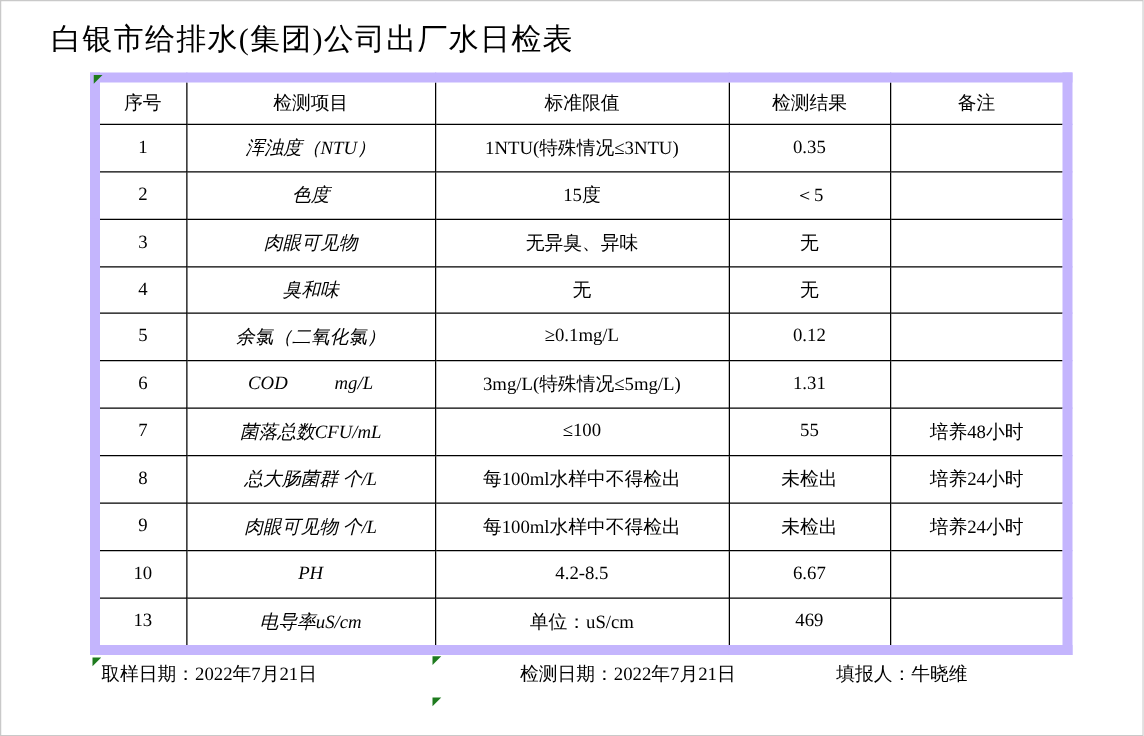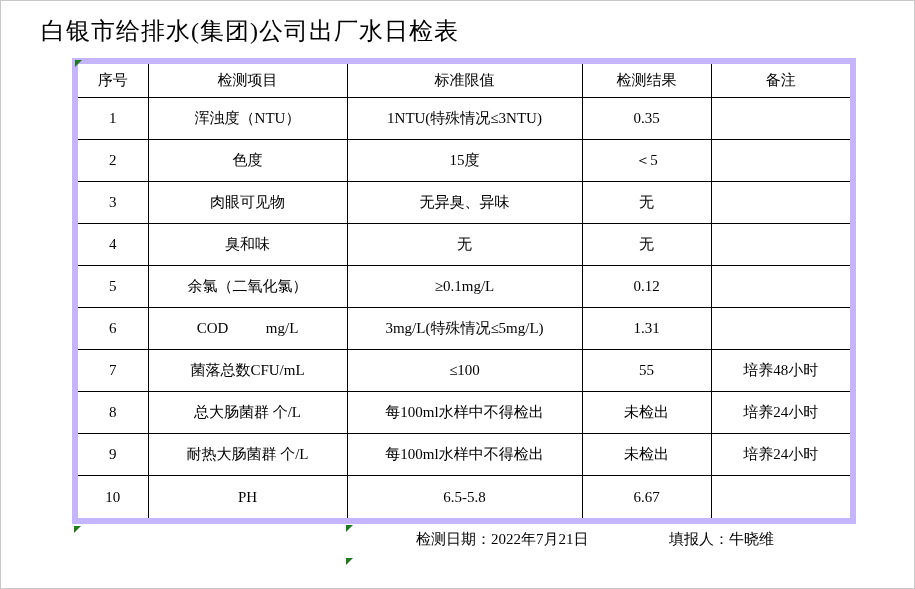--- a/index.html
+++ b/index.html
@@ -20,33 +20,33 @@
     letter-spacing:1px;
     white-space:nowrap;
     padding-left:40px;
   }
   table.sheet{
     position:absolute;
     left:71px;top:57px;
     width:779px;height:466px;
     border-collapse:collapse;
     table-layout:fixed;
-    border:6px solid #c4b5fd;
+    border:8px solid #c4b5fd;
   }
   table.sheet th, table.sheet td{
     border:1px solid #000;
     font-size:15px;
     font-weight:normal;
     text-align:center;
     vertical-align:middle;
     padding:0 2px;
     overflow:hidden;
     height:33px;
   }
-  td.cell-item{white-space:pre;}
+  td.cell-item{white-space:pre;font-style:italic;}
   .footer-label{
     position:absolute;
     top:529px;
     font-size:15px;
     white-space:nowrap;
   }
   .f-sampling{left:80px;}
   .f-test{left:415px;}
   .f-reporter{left:668px;}
   .tri{
@@ -136,36 +136,44 @@
     </tr>
         <tr>
       <td class="cell-seq">8</td>
       <td class="cell-item">总大肠菌群 个/L</td>
       <td class="cell-limit">每100ml水样中不得检出</td>
       <td class="cell-result">未检出</td>
       <td class="cell-remark">培养24小时</td>
     </tr>
         <tr>
       <td class="cell-seq">9</td>
-      <td class="cell-item">耐热大肠菌群 个/L</td>
+      <td class="cell-item">肉眼可见物 个/L</td>
       <td class="cell-limit">每100ml水样中不得检出</td>
       <td class="cell-result">未检出</td>
       <td class="cell-remark">培养24小时</td>
     </tr>
         <tr>
       <td class="cell-seq">10</td>
       <td class="cell-item">PH</td>
-      <td class="cell-limit">6.5-5.8</td>
+      <td class="cell-limit">4.2-8.5</td>
       <td class="cell-result">6.67</td>
+      <td class="cell-remark"></td>
+    </tr>
+        <tr>
+      <td class="cell-seq">13</td>
+      <td class="cell-item">电导率uS/cm</td>
+      <td class="cell-limit">单位：uS/cm</td>
+      <td class="cell-result">469</td>
       <td class="cell-remark"></td>
     </tr>
       </tbody>
   </table>
 
   <span class="tri tri-1" style="border-top-color: rgb(30, 123, 30);"></span>
   <span class="tri tri-2" style="border-top-color: rgb(30, 123, 30);"></span>
   <span class="tri tri-3" style="border-top-color: rgb(30, 123, 30);"></span>
   <span class="tri tri-4" style="border-top-color: rgb(30, 123, 30);"></span>
 
+  <div class="footer-label f-sampling">取样日期：2022年7月21日</div>
   <div class="footer-label f-test">检测日期：2022年7月21日</div>
   <div class="footer-label f-reporter">填报人：牛晓维</div>
 
 </div>
 
 </body></html>

